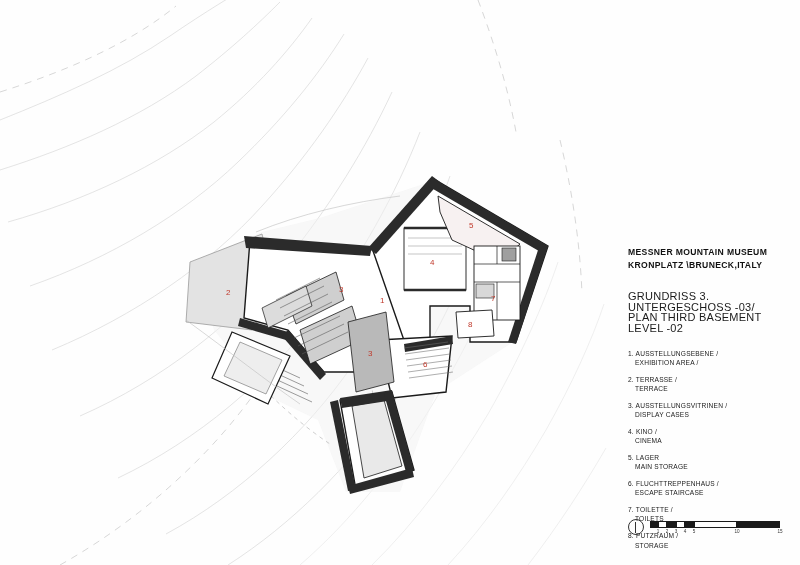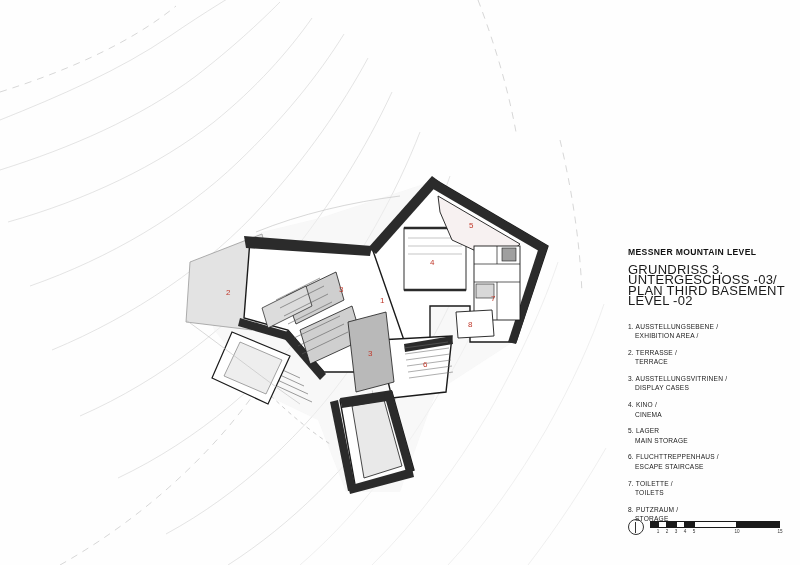--- a/index.html
+++ b/index.html
@@ -39,22 +39,22 @@
   }
   .tb-title {
     font-size: 8.6px;
     font-weight: bold;
     letter-spacing: 0.35px;
     line-height: 12.6px;
     color: #111;
     margin: 0;
   }
   .tb-sub {
-    margin-top: 6px;
-    font-size: 13px;
+    margin-top: 20px;
+    font-size: 11px;
     line-height: 10.6px;
     letter-spacing: 0.25px;
     color: #1a1a1a;
   }
   .legend {
     margin-top: 15px;
   }
   .legend-item {
     font-size: 6.6px;
     line-height: 9.3px;
@@ -267,21 +267,22 @@
         <text x="469" y="228">5</text>
         <text x="423" y="367">6</text>
         <text x="491" y="301">7</text>
         <text x="468" y="327">8</text>
       </g>
     </svg>
   </div>
 
   <div id="titleblock">
     <div class="tb-title">
-      <div>MESSNER MOUNTAIN LEVEL</div>
+      <div>MESSNER MOUNTAIN MUSEUM</div>
+      <div>KRONPLATZ \BRUNECK,ITALY</div>
     </div>
 
     <div class="tb-sub">
       <div>GRUNDRISS 3. UNTERGESCHOSS -03/</div>
       <div>PLAN THIRD BASEMENT LEVEL -02</div>
     </div>
 
     <div class="legend">
       <div class="legend-item">
         <span>1.</span>

